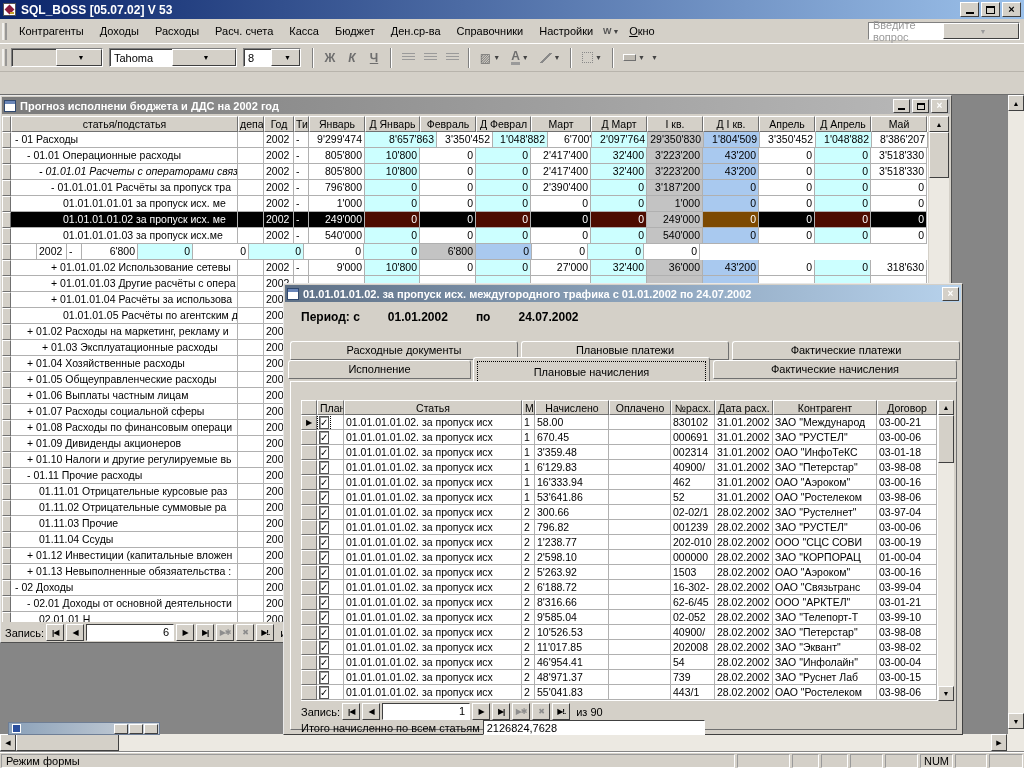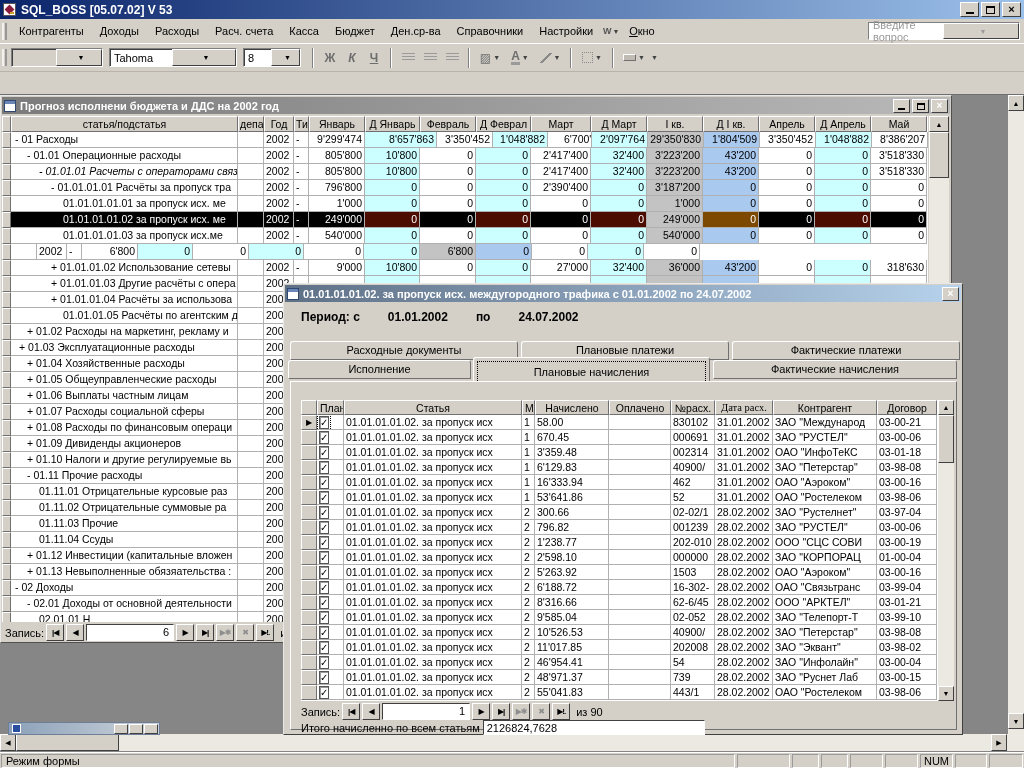--- a/index.html
+++ b/index.html
@@ -472,21 +472,21 @@
           <div class="gcell num" style="width: 60px;"></div>
           <div class="gcell num c-d" style="width: 56px;"></div>
           <div class="gcell num c-q" style="width: 56px;"></div>
           <div class="gcell num c-dq" style="width: 56px;"></div>
           <div class="gcell num" style="width: 56px;"></div>
           <div class="gcell num c-d" style="width: 56px;"></div>
           <div class="gcell num" style="width: 56px;"></div>
         </div>
         <div class="grow">
           <div class="gcell rowsel" style="width: 9px;"></div>
-          <div class="gcell" style="width: 227px; padding-left: 8px;">+ 01.03 Эксплуатационные расходы</div>
+          <div class="gcell" style="width: 227px; padding-left: 31px;">+ 01.03 Эксплуатационные расходы</div>
           <div class="gcell" style="width: 26px;"></div>
           <div class="gcell" style="width: 30px;">2002</div>
           <div class="gcell" style="width: 15px;">-</div>
           <div class="gcell num" style="width: 56px;"></div>
           <div class="gcell num c-d" style="width: 55px;"></div>
           <div class="gcell num" style="width: 56px;"></div>
           <div class="gcell num c-d" style="width: 55px;"></div>
           <div class="gcell num" style="width: 60px;"></div>
           <div class="gcell num c-d" style="width: 56px;"></div>
           <div class="gcell num c-q" style="width: 56px;"></div>
@@ -854,21 +854,21 @@
     <div id="tabpanel"></div>
     <div id="dlggrid">
         <div class="drow dhead">
           <div class="dcell rowsel" style="width: 16px;"></div>
           <div class="dcell" style="width: 27px;">План</div>
           <div class="dcell" style="width: 178px;">Статья</div>
           <div class="dcell" style="width: 13px;">Ме</div>
           <div class="dcell" style="width: 74px;">Начислено</div>
           <div class="dcell" style="width: 62px;">Оплачено</div>
           <div class="dcell" style="width: 44px;">№расх.</div>
-          <div class="dcell" style="width: 58px; font-family: Liberation Serif, serif;">Дата расх.</div>
+          <div class="dcell" style="width: 58px;">Дата расх.</div>
           <div class="dcell" style="width: 104px;">Контрагент</div>
           <div class="dcell" style="width: 60px;">Договор</div>
         </div>
         <div class="drow">
           <div class="dcell rowsel" style="width: 16px;">▶</div>
           <div class="dcell" style="width: 27px;"><span class="cbx focus">✓</span></div>
           <div class="dcell" style="width: 178px;">01.01.01.01.02. за пропуск исх</div>
           <div class="dcell" style="width: 13px;">1</div>
           <div class="dcell num" style="width: 74px;">58.00</div>
           <div class="dcell num" style="width: 62px;"></div>

